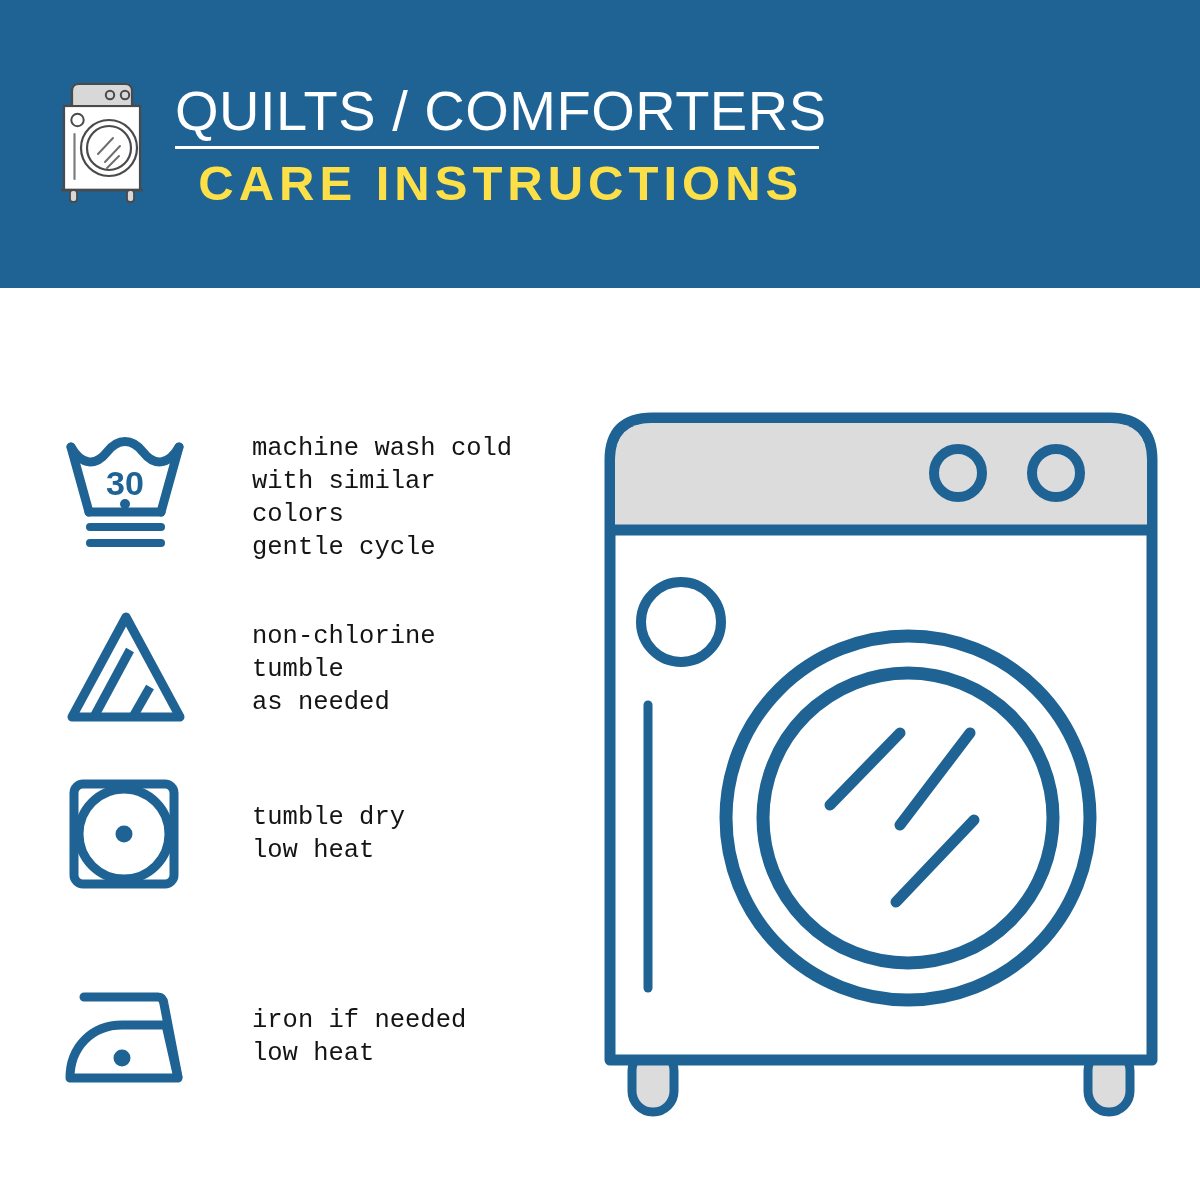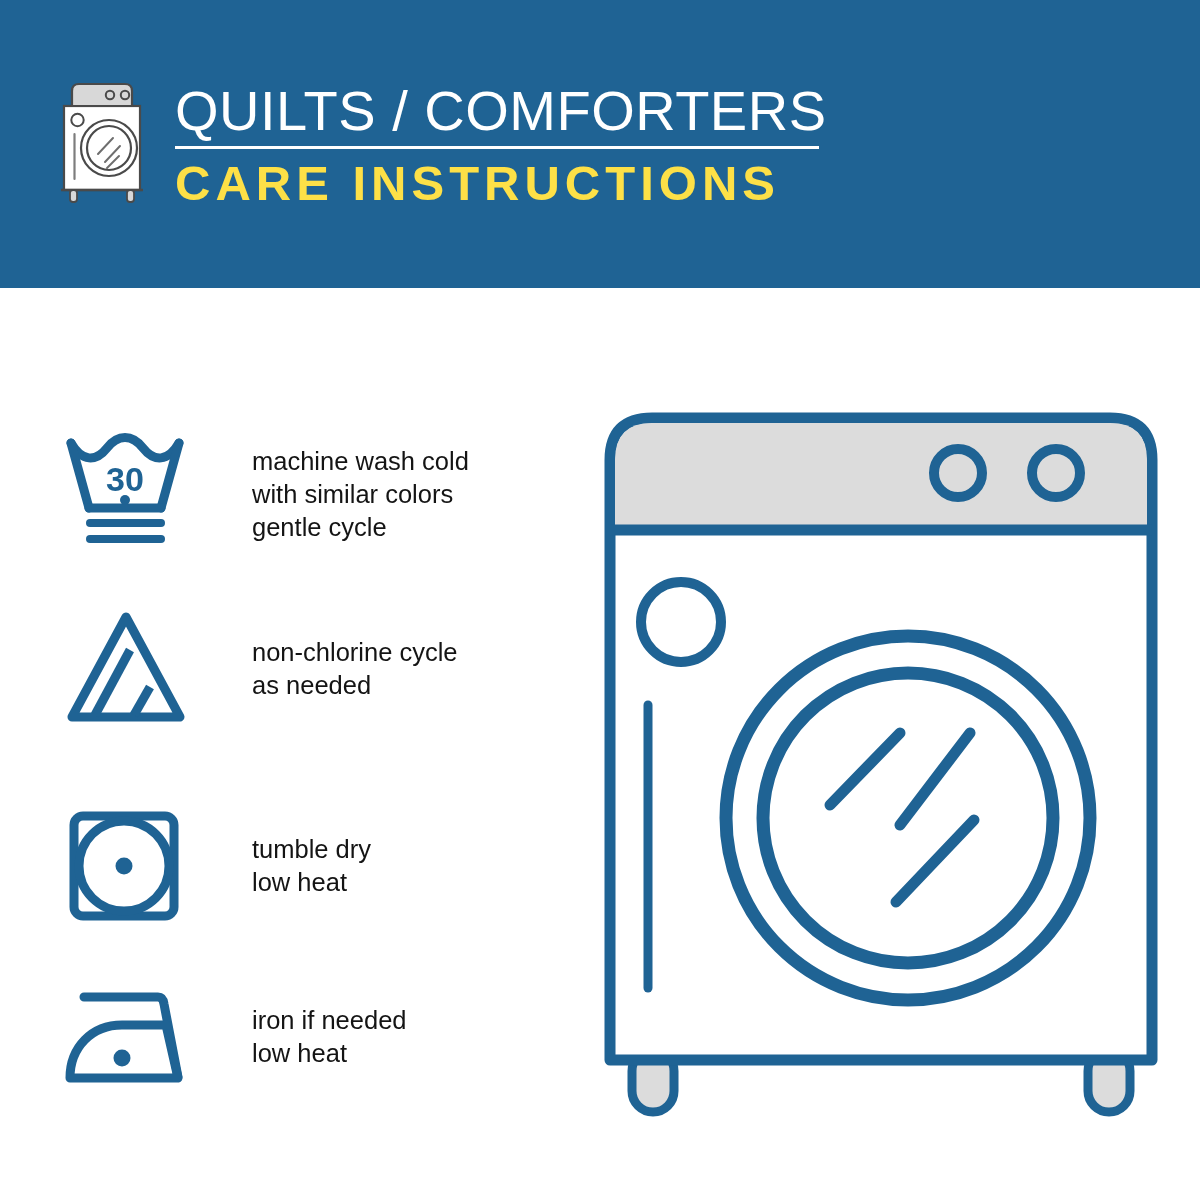--- a/index.html
+++ b/index.html
@@ -36,20 +36,21 @@
     width: 102px;
     height: 126px;
     flex: 0 0 auto;
     margin-right: 18px;
   }
   #header-text-block {
     display: flex;
     flex-direction: column;
     justify-content: flex-start;
     padding-top: 2px;
+    text-align: center;
   }
   #header-title-main {
     color: #ffffff;
     font-size: 56px;
     font-weight: 300;
     line-height: 62px;
     letter-spacing: 0.5px;
     white-space: nowrap;
     font-family: "Liberation Sans", sans-serif;
   }
@@ -82,36 +83,36 @@
   .care-row {
     position: absolute;
     left: 62px;
     display: flex;
     flex-direction: row;
     align-items: center;
     width: 470px;
   }
   .care-row-0 { top: 132px; }
   .care-row-1 { top: 307px; }
-  .care-row-2 { top: 504px; }
+  .care-row-2 { top: 472px; }
   .care-row-3 { top: 675px; }
 
   .care-icon {
     width: 128px;
     height: 124px;
     flex: 0 0 auto;
     display: block;
   }
   .care-label {
     margin-left: 62px;
     color: #141414;
     font-size: 25.5px;
     line-height: 33px;
     font-weight: 400;
-    font-family: Liberation Sans, sans-serif;
+    font-family: Liberation Mono, monospace;
     white-space: pre-line;
   }
 
   
   #washer-illustration {
     position: absolute;
     left: 596px;
     top: 400px;
     width: 570px;
     height: 720px;
@@ -184,21 +185,21 @@
   </div>
 
   <div class="care-row care-row-1">
     <svg class="care-icon" viewBox="0 0 128 124" aria-hidden="true">
 
       <path d="M64 10 L118 110 L10 110 Z" fill="none" stroke="#1F6394" stroke-width="9" stroke-linejoin="round"></path>
 
       <line x1="68" y1="43" x2="33" y2="108" stroke="#1F6394" stroke-width="9" stroke-linecap="butt"></line>
       <line x1="88" y1="80" x2="72" y2="108" stroke="#1F6394" stroke-width="9" stroke-linecap="butt"></line>
     </svg>
-    <div class="care-label">non-chlorine cycle
+    <div class="care-label">non-chlorine tumble
 as needed</div>
   </div>
 
   <div class="care-row care-row-2">
     <svg class="care-icon" viewBox="0 0 128 124" aria-hidden="true">
       <rect x="12" y="12" width="100" height="100" rx="9" ry="9" fill="none" stroke="#1F6394" stroke-width="9"></rect>
       <circle cx="62" cy="62" r="45" fill="none" stroke="#1F6394" stroke-width="9"></circle>
       <circle cx="62" cy="62" r="8.5" fill="#1F6394"></circle>
     </svg>
     <div class="care-label">tumble dry

